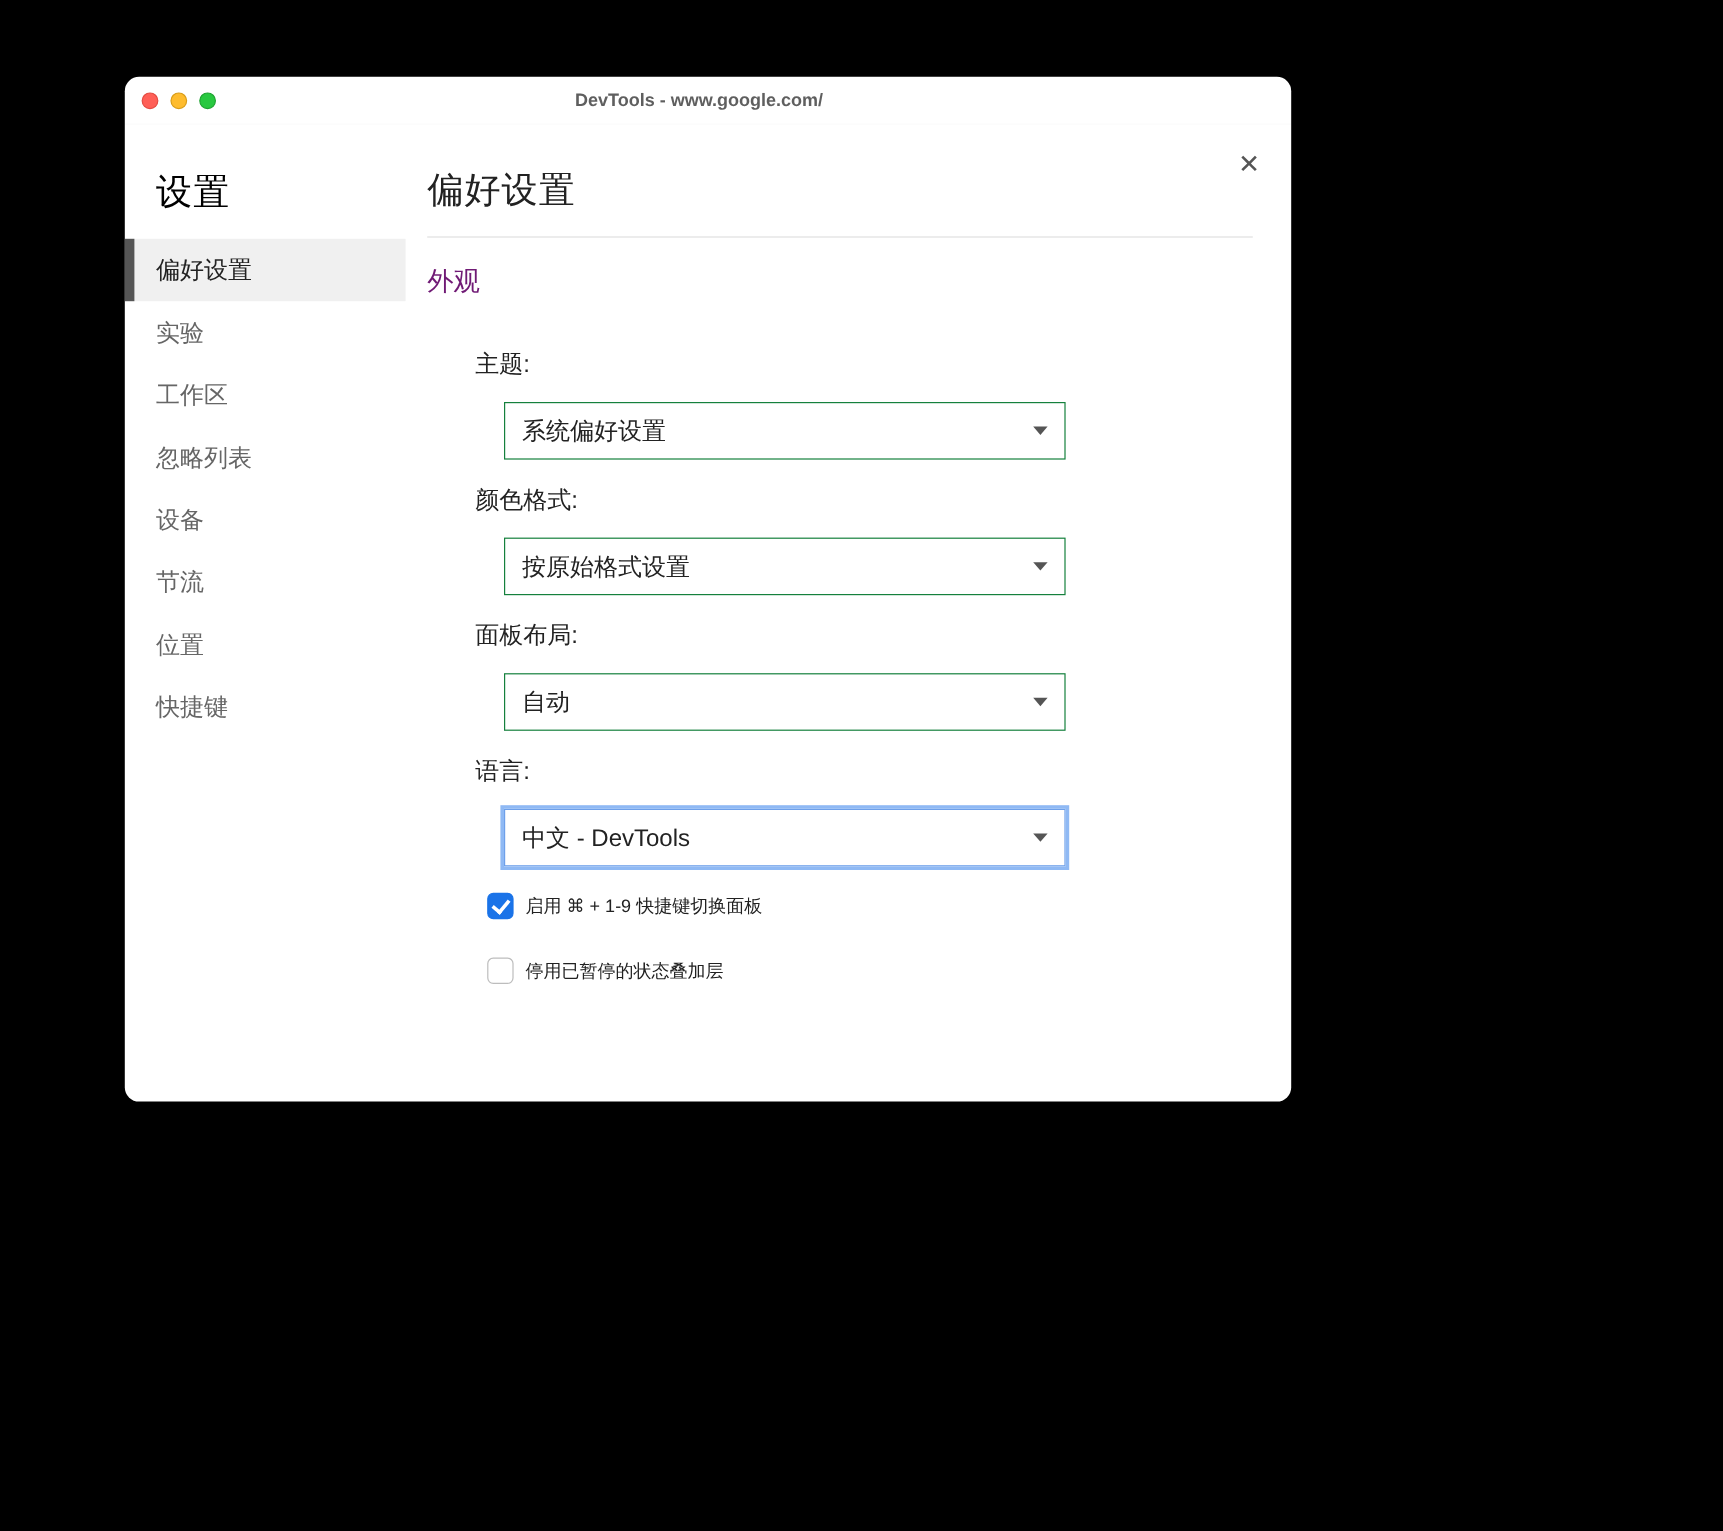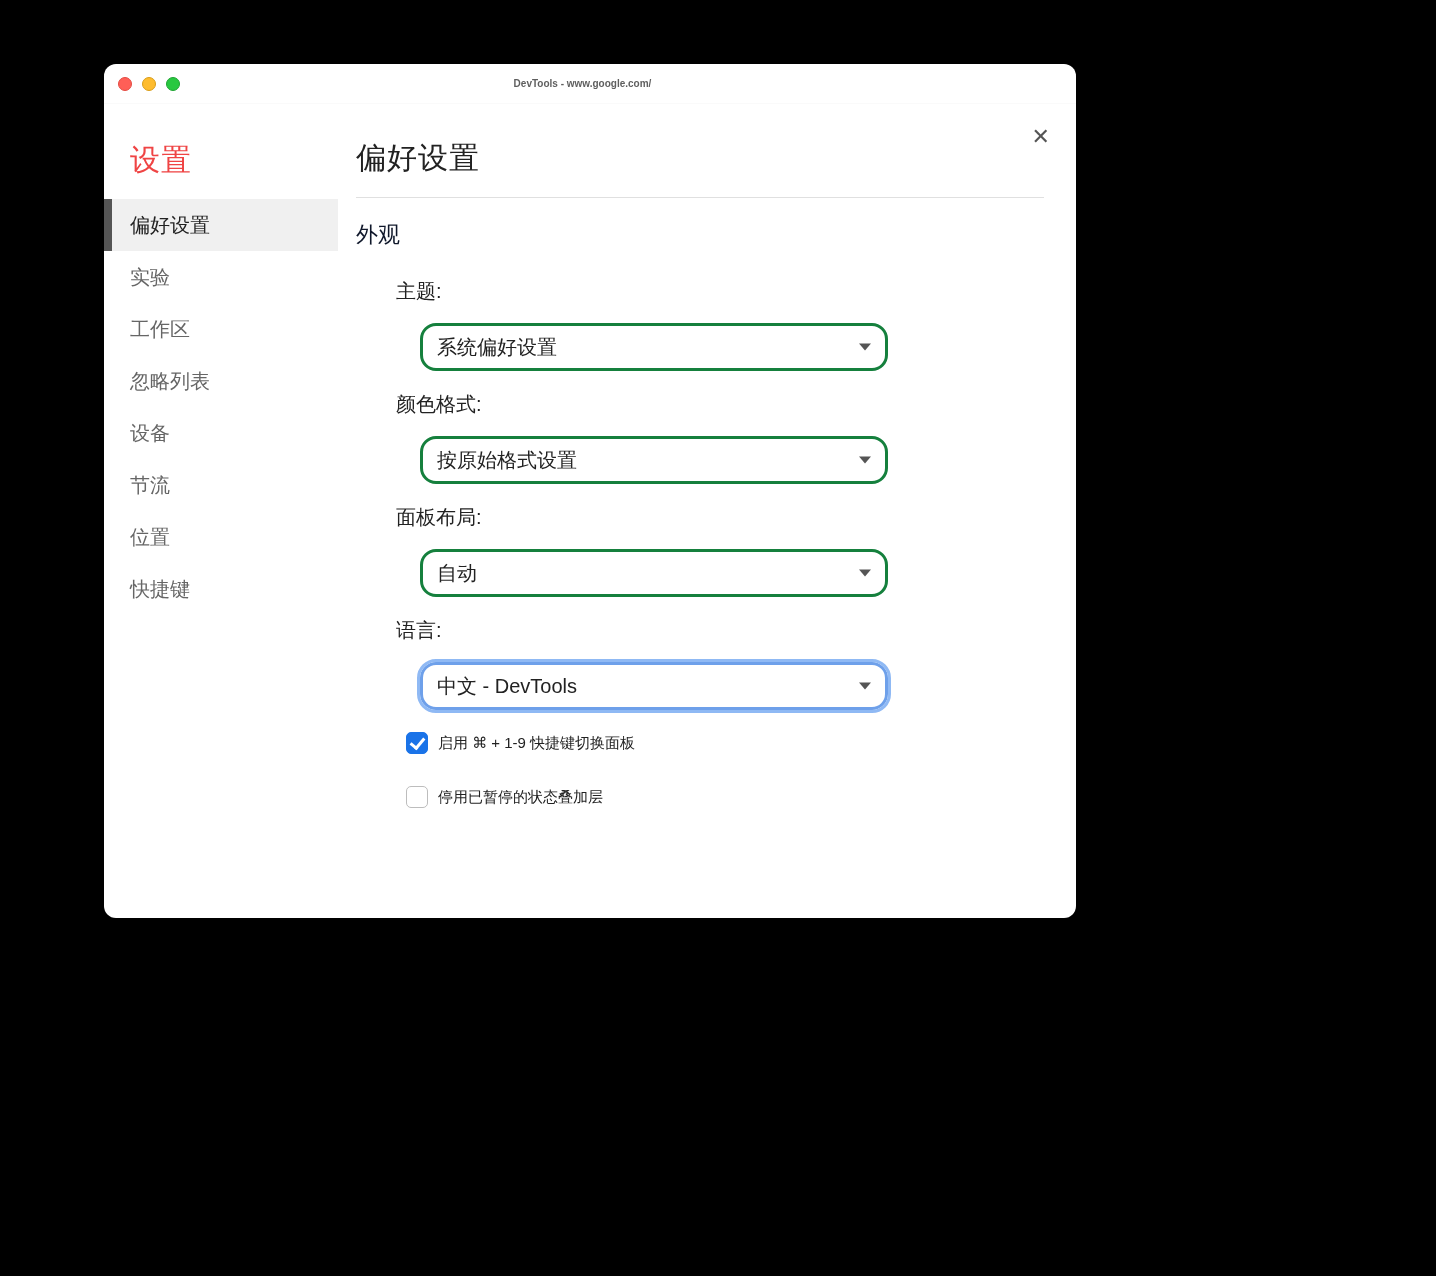--- a/index.html
+++ b/index.html
@@ -34,21 +34,21 @@
     }
     .traffic-lights { display: flex; gap: 10px; }
     .tl { width: 14px; height: 14px; border-radius: 50%; }
     .tl.red { background: #ff5f57; border: 1px solid #e44b42; }
     .tl.yellow { background: #febc2e; border: 1px solid #d99d18; }
     .tl.green { background: #28c840; border: 1px solid #1fa432; }
     .title {
       position: absolute;
       left: 0; right: 15px;
       text-align: center;
-      font-size: 10px;
+      font-size: 15px;
       color: #5f5f5f;
       font-weight: 600;
       pointer-events: none;
     }
     .content {
       flex: 1;
       display: flex;
       position: relative;
       overflow: hidden;
     }
@@ -63,21 +63,21 @@
       font-family: Arial, sans-serif;
     }
     .sidebar {
       width: 234px;
       padding-top: 36px;
       flex-shrink: 0;
     }
     .sidebar-title {
       font-size: 30px;
       padding: 0 0 18px 26px;
-      color: #ef4444;
+      color: #000000;
       font-weight: 400;
       letter-spacing: 1px;
     }
     .sidebar-item {
       position: relative;
       height: 52px;
       display: flex;
       align-items: center;
       padding-left: 26px;
       font-size: 20px;
@@ -104,36 +104,36 @@
       font-size: 30px;
       color: #222;
       font-weight: 400;
       padding-bottom: 18px;
       border-bottom: 1px solid #e0e0e0;
       margin-bottom: 22px;
       letter-spacing: 1px;
     }
     .section-label {
       font-size: 22px;
-      color: #0f172a;
-      margin-bottom: 28px;
+      color: #701a75;
+      margin-bottom: 40px;
     }
     .form-block { padding-left: 40px; }
     .field { margin-bottom: 20px; }
     .field-label {
       font-size: 20px;
       color: #222;
       margin-bottom: 18px;
     }
     .select {
       margin-left: 24px;
       width: 468px;
       height: 48px;
-      border: 3px solid #15803d;
-      border-radius: 16px;
+      border: 1px solid #15803d;
+      border-radius: 0;
       background: #fff;
       display: flex;
       align-items: center;
       padding: 0 14px;
       font-size: 20px;
       color: #222;
       position: relative;
       cursor: pointer;
     }
     .select.focused {

